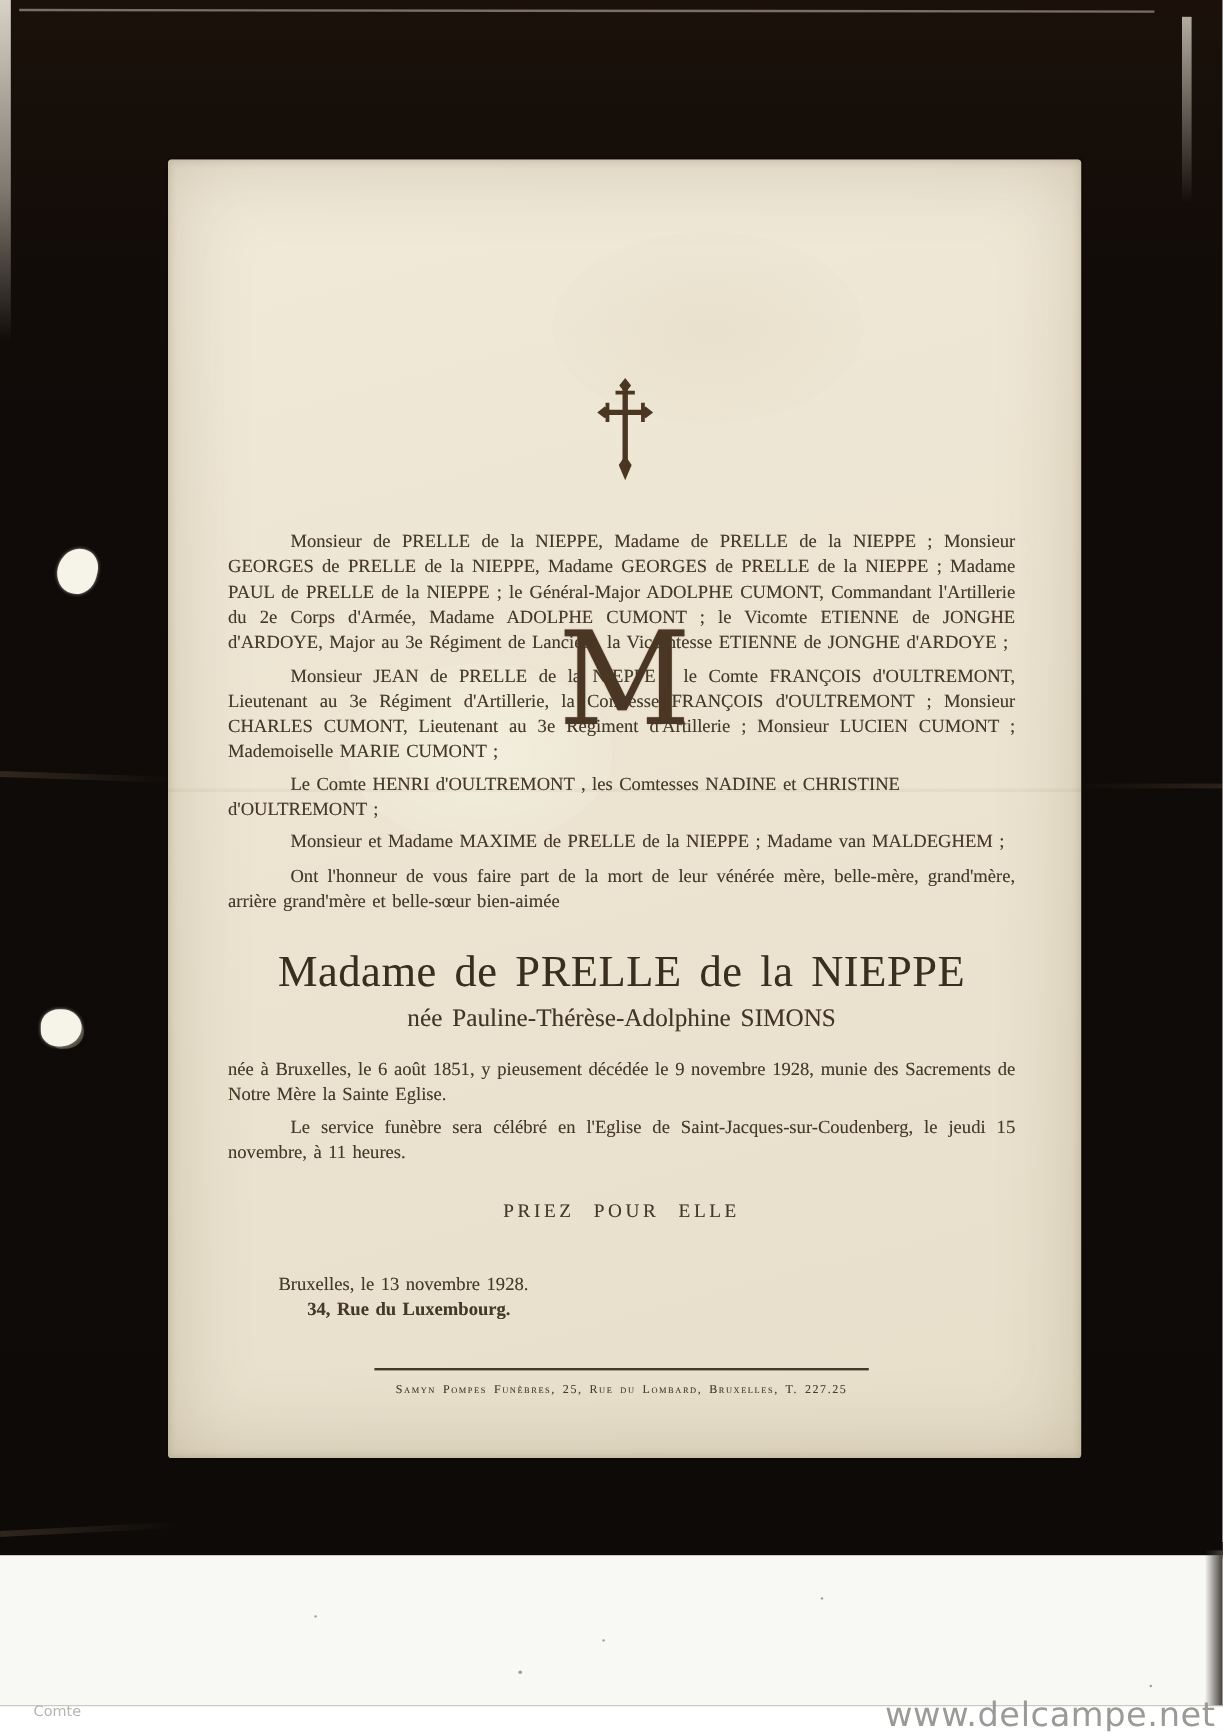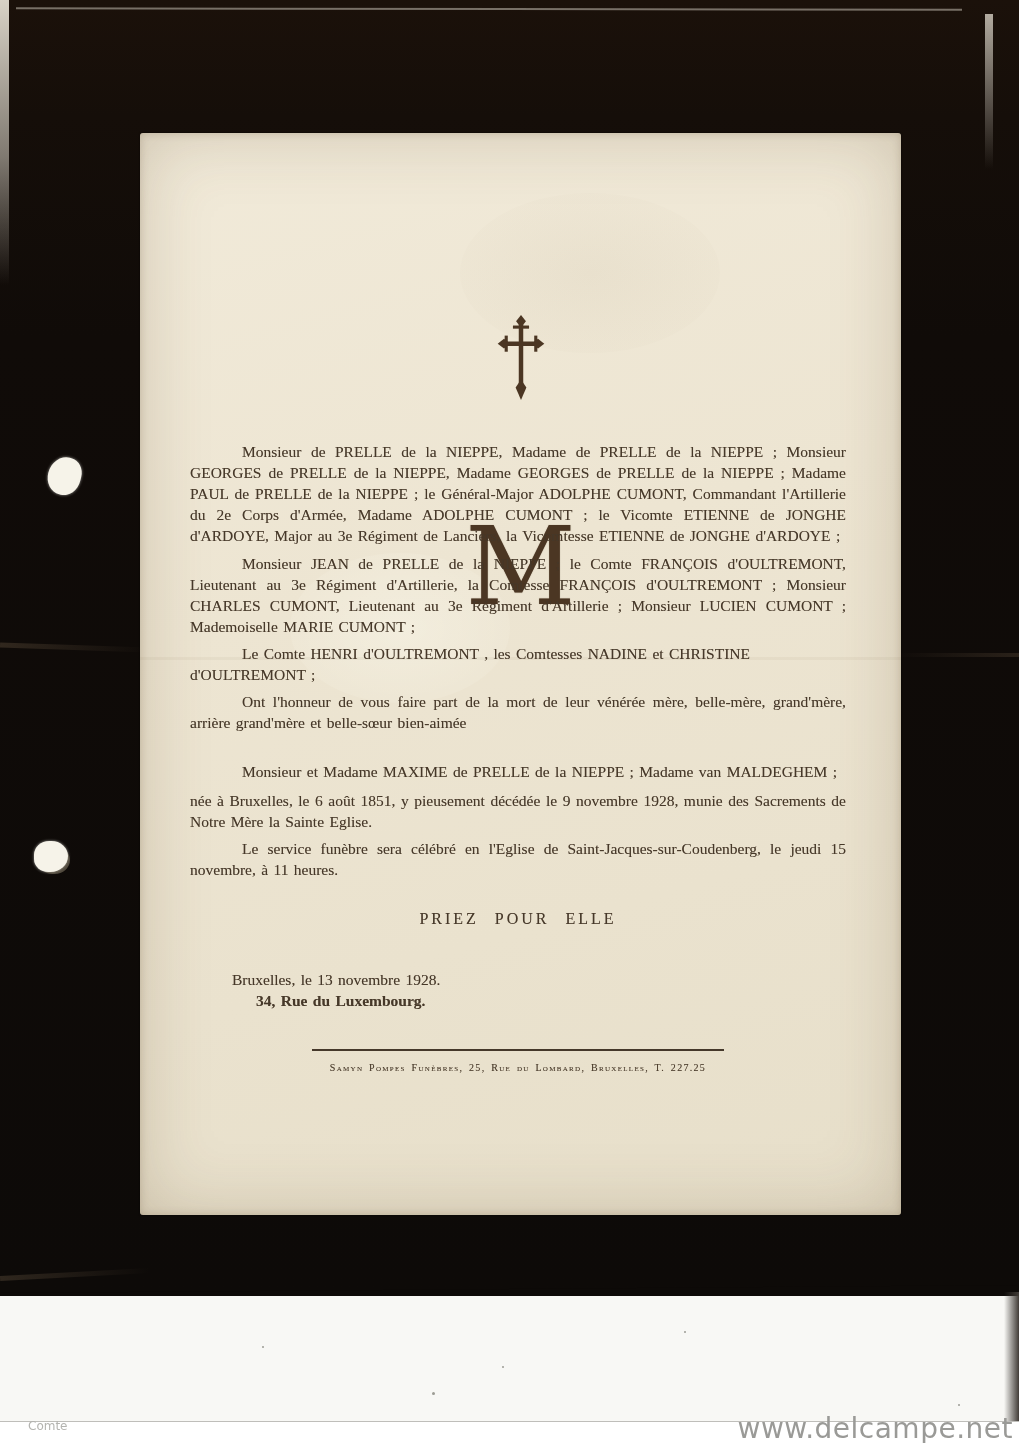--- a/index.html
+++ b/index.html
@@ -150,23 +150,25 @@
           <path d="M44 32 l7 -5.5 7 5.5 -7 5.5 Z" stroke="none"></path>
           <path d="M32 72 l6 9 -6 14 -6 -14 Z" stroke="none"></path>
         </g>
       </svg>
     </div>
 
     <div class="tb">
       <p class="indent p1">Monsieur de PRELLE de la NIEPPE, Madame de PRELLE de la NIEPPE ; Monsieur GEORGES de PRELLE de la NIEPPE, Madame GEORGES de PRELLE de la NIEPPE ; Madame PAUL de PRELLE de la NIEPPE ; le Général-Major ADOLPHE CUMONT, Commandant l'Artillerie du 2e Corps d'Armée, Madame ADOLPHE CUMONT ; le Vicomte ETIENNE de JONGHE d'ARDOYE, Major au 3e Régiment de Lanciers, la Vicomtesse ETIENNE de JONGHE d'ARDOYE ;</p>
       <p class="indent p2">Monsieur JEAN de PRELLE de la NIEPPE ; le Comte FRANÇOIS d'OULTREMONT, Lieutenant au 3e Régiment d'Artillerie, la Comtesse FRANÇOIS d'OULTREMONT ; Monsieur CHARLES CUMONT, Lieutenant au 3e Régiment d'Artillerie ; Monsieur LUCIEN CUMONT ; Mademoiselle MARIE CUMONT ;</p>
       <p class="indent p3">Le Comte HENRI d'OULTREMONT , les Comtesses NADINE et CHRISTINE d'OULTREMONT ;</p>
+      <p class="indent p4">Monsieur et Madame MAXIME de PRELLE de la NIEPPE ; Madame van MALDEGHEM ;</p>
       <p class="indent p5">Ont l'honneur de vous faire part de la mort de leur vénérée mère, belle-mère, grand'mère, arrière grand'mère et belle-sœur bien-aimée</p>
-      <p class="indent p4">Monsieur et Madame MAXIME de PRELLE de la NIEPPE ; Madame van MALDEGHEM ;</p>
 
+      <div class="deceased-name">Madame de PRELLE de la NIEPPE</div>
+      <div class="maiden-name">née Pauline-Thérèse-Adolphine SIMONS</div>
 
       <p class="p6">née à Bruxelles, le 6 août 1851, y pieusement décédée le 9 novembre 1928, munie des Sacrements de Notre Mère la Sainte Eglise.</p>
       <p class="indent p8">Le service funèbre sera célébré en l'Eglise de Saint-Jacques-sur-Coudenberg, le jeudi 15 novembre, à 11 heures.</p>
 
       <div class="prayer">PRIEZ POUR ELLE</div>
 
       <p class="dateline">Bruxelles, le 13 novembre 1928.</p>
       <p class="address">34, Rue du Luxembourg.</p>
 
       <div class="rule"></div>

